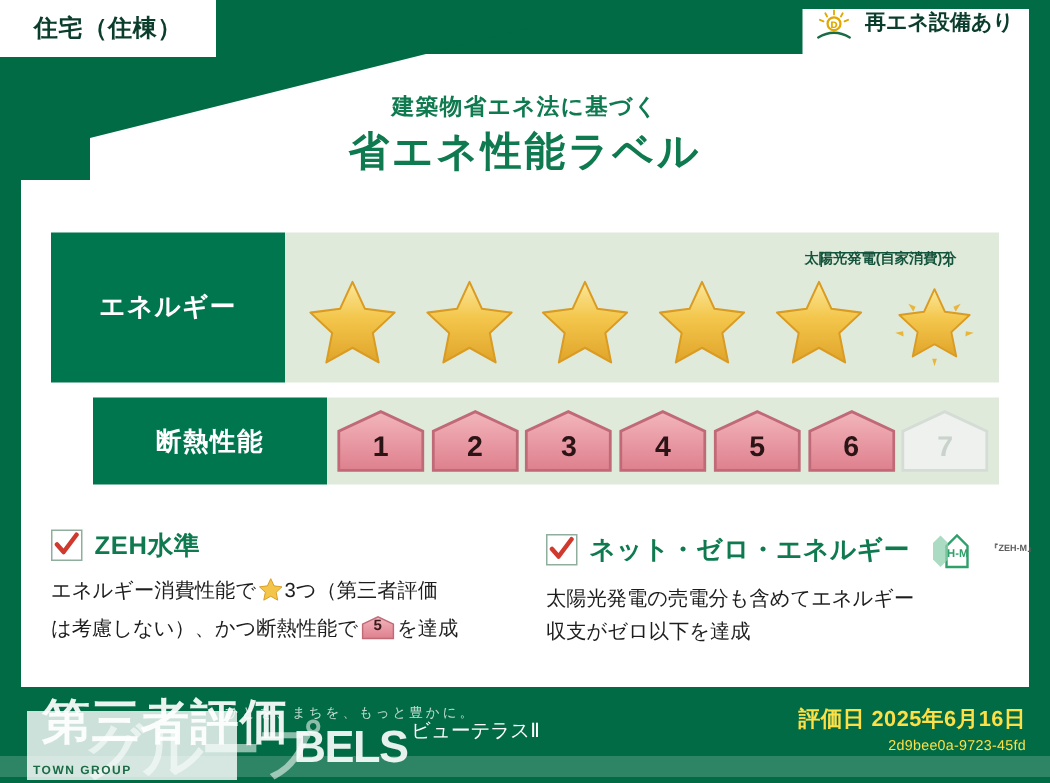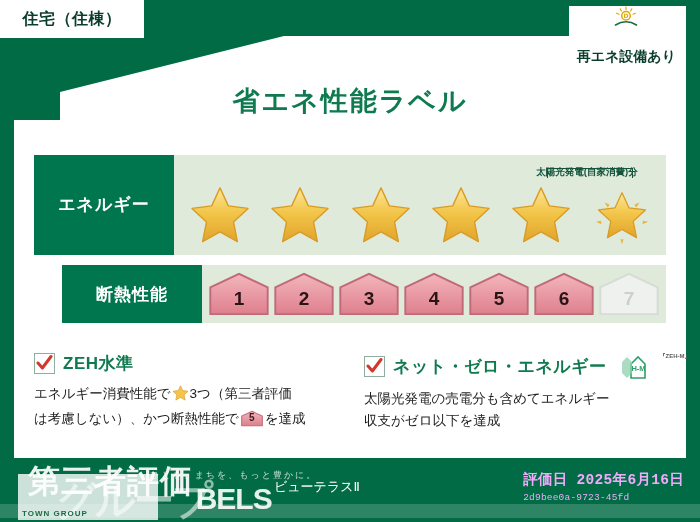--- a/index.html
+++ b/index.html
@@ -13,21 +13,21 @@
   
   .tag{
     position:absolute;left:0;top:0;width:144px;height:38px;background:#ffffff;
     display:flex;align-items:center;justify-content:center;z-index:6;
   }
   .tag span{font-size:16px;font-weight:bold;color:#0b3d2c;letter-spacing:.5px;}
 
   
   .re-badge{
     position:absolute;right:14px;top:6px;height:30px;background:#ffffff;
-    display:flex;align-items:center;gap:20px;padding:0 10px 0 8px;z-index:6;flex-direction:column;
+    display:flex;gap:8px;padding:0 10px 0 8px;z-index:6;
   }
   .re-badge .lbl{font-size:14px;font-weight:bold;color:#0b3d2c;}
   .sun-ico{width:26px;height:22px;position:relative;flex:0 0 auto;}
 
   
   .card{
     position:absolute;left:14px;top:36px;width:672px;height:422px;background:#ffffff;z-index:3;
   }
   
   .wedge{
@@ -42,21 +42,21 @@
   .title-main{
     position:absolute;left:0;right:0;top:83px;text-align:center;
     font-size:27px;font-weight:bold;color:#0f7a4f;letter-spacing:2px;z-index:5;
   }
 
   
   .row{position:absolute;left:34px;width:632px;display:flex;z-index:5;}
   .row-energy{top:155px;height:100px;}
   .row-insul{top:265px;height:58px;}
   .row-label{
-    width:140px;background:#00764e;color:#fff;display:flex;flex-direction:row;
+    width:156px;background:#00764e;color:#fff;display:flex;flex-direction:row;
     align-items:center;justify-content:center;font-weight:bold;letter-spacing:1px;
     flex:0 0 auto;
   }
   .row-energy .row-label{font-size:17px;line-height:1.35;}
   .row-insul .row-label{font-size:17px;margin-left:28px;}
   .row-body{flex:1;background:#dfeadb;position:relative;}
 
   
   .stars{position:absolute;left:6px;right:4px;bottom:4px;top:24px;display:flex;align-items:center;}
   .star-slot{flex:1;display:flex;align-items:center;justify-content:center;position:relative;}
@@ -92,30 +92,30 @@
   .info-title{font-size:17px;font-weight:bold;color:#0f7a4f;letter-spacing:.5px;white-space:nowrap;}
   .info-body{
     margin-top:8px;font-size:13.5px;line-height:1.62;color:#1d1d1d;
   }
   .inline-star{display:inline-block;vertical-align:-3px;margin:0 1px;}
   .inline-house{display:inline-block;vertical-align:-4px;margin:0 2px;width:22px;height:17px;position:relative;}
   .inline-house .n{
     position:absolute;inset:0;display:flex;align-items:flex-end;justify-content:center;
     font-size:10px;font-weight:bold;color:#3a1a1e;padding-bottom:1px;
   }
-  .zeh-logo{display:inline-flex;align-items:flex-start;gap:1px;vertical-align:-6px;margin-left:2px;}
+  .zeh-logo{display:inline-flex;align-items:center;gap:1px;vertical-align:-6px;margin-left:2px;}
   .zeh-cap{font-size:6px;color:#5d5d5d;font-weight:bold;white-space:nowrap;padding-bottom:2px;}
 
   
   .footer{position:absolute;left:0;right:0;bottom:0;height:64px;background:#006b44;z-index:5;margin-left:48px;}
   .f-build{
     position:absolute;left:226px;top:20px;font-size:13px;color:#ffffff;white-space:nowrap;
   }
   .f-date{
-    position:absolute;right:16px;top:12px;color:#f0abfc;font-family:Liberation Mono, monospace;
+    position:absolute;right:16px;top:12px;text-align:right;color:#fde047;
   }
   .f-date .d1{font-size:14.5px;font-weight:bold;letter-spacing:.3px;}
   .f-date .d2{font-size:9.5px;margin-top:3px;letter-spacing:.2px;}
 
   
   .wm{position:absolute;z-index:9;pointer-events:none;}
   .wm-town{left:6px;bottom:2px;width:150px;padding-left:12px;}
   .wm-town .tg-box{
     width:140px;height:46px;background:rgba(255,255,255,.80);position:relative;
   }
@@ -163,20 +163,21 @@
           <line x1="22.4" y1="7.2" x2="20" y2="8.2"></line>
         </g>
         <circle cx="13" cy="9.8" r="4.3" fill="none" stroke="#e0a800" stroke-width="1.5"></circle>
         <text x="13" y="12.4" font-size="6" fill="#e0a800" text-anchor="middle" font-family="DejaVu Sans, sans-serif" font-weight="bold">D</text>
         <path d="M2.5 19 Q13 12.6 23.5 19" fill="none" stroke="#1b6b46" stroke-width="1.6" stroke-linecap="round"></path>
       </svg>
     </span>
     <span class="lbl">再エネ設備あり</span>
   </div>
 
+  <div class="title-sub">建築物省エネ法に基づく</div>
   <div class="title-main">省エネ性能ラベル</div>
 
   <div class="row row-energy">
     <div class="row-label">
       <div>エネルギー</div>
     </div>
     <div class="row-body">
       <div class="solar-note">太陽光発電(自家消費)分</div>
       <div class="solar-bracket"></div>
       <div class="stars">

